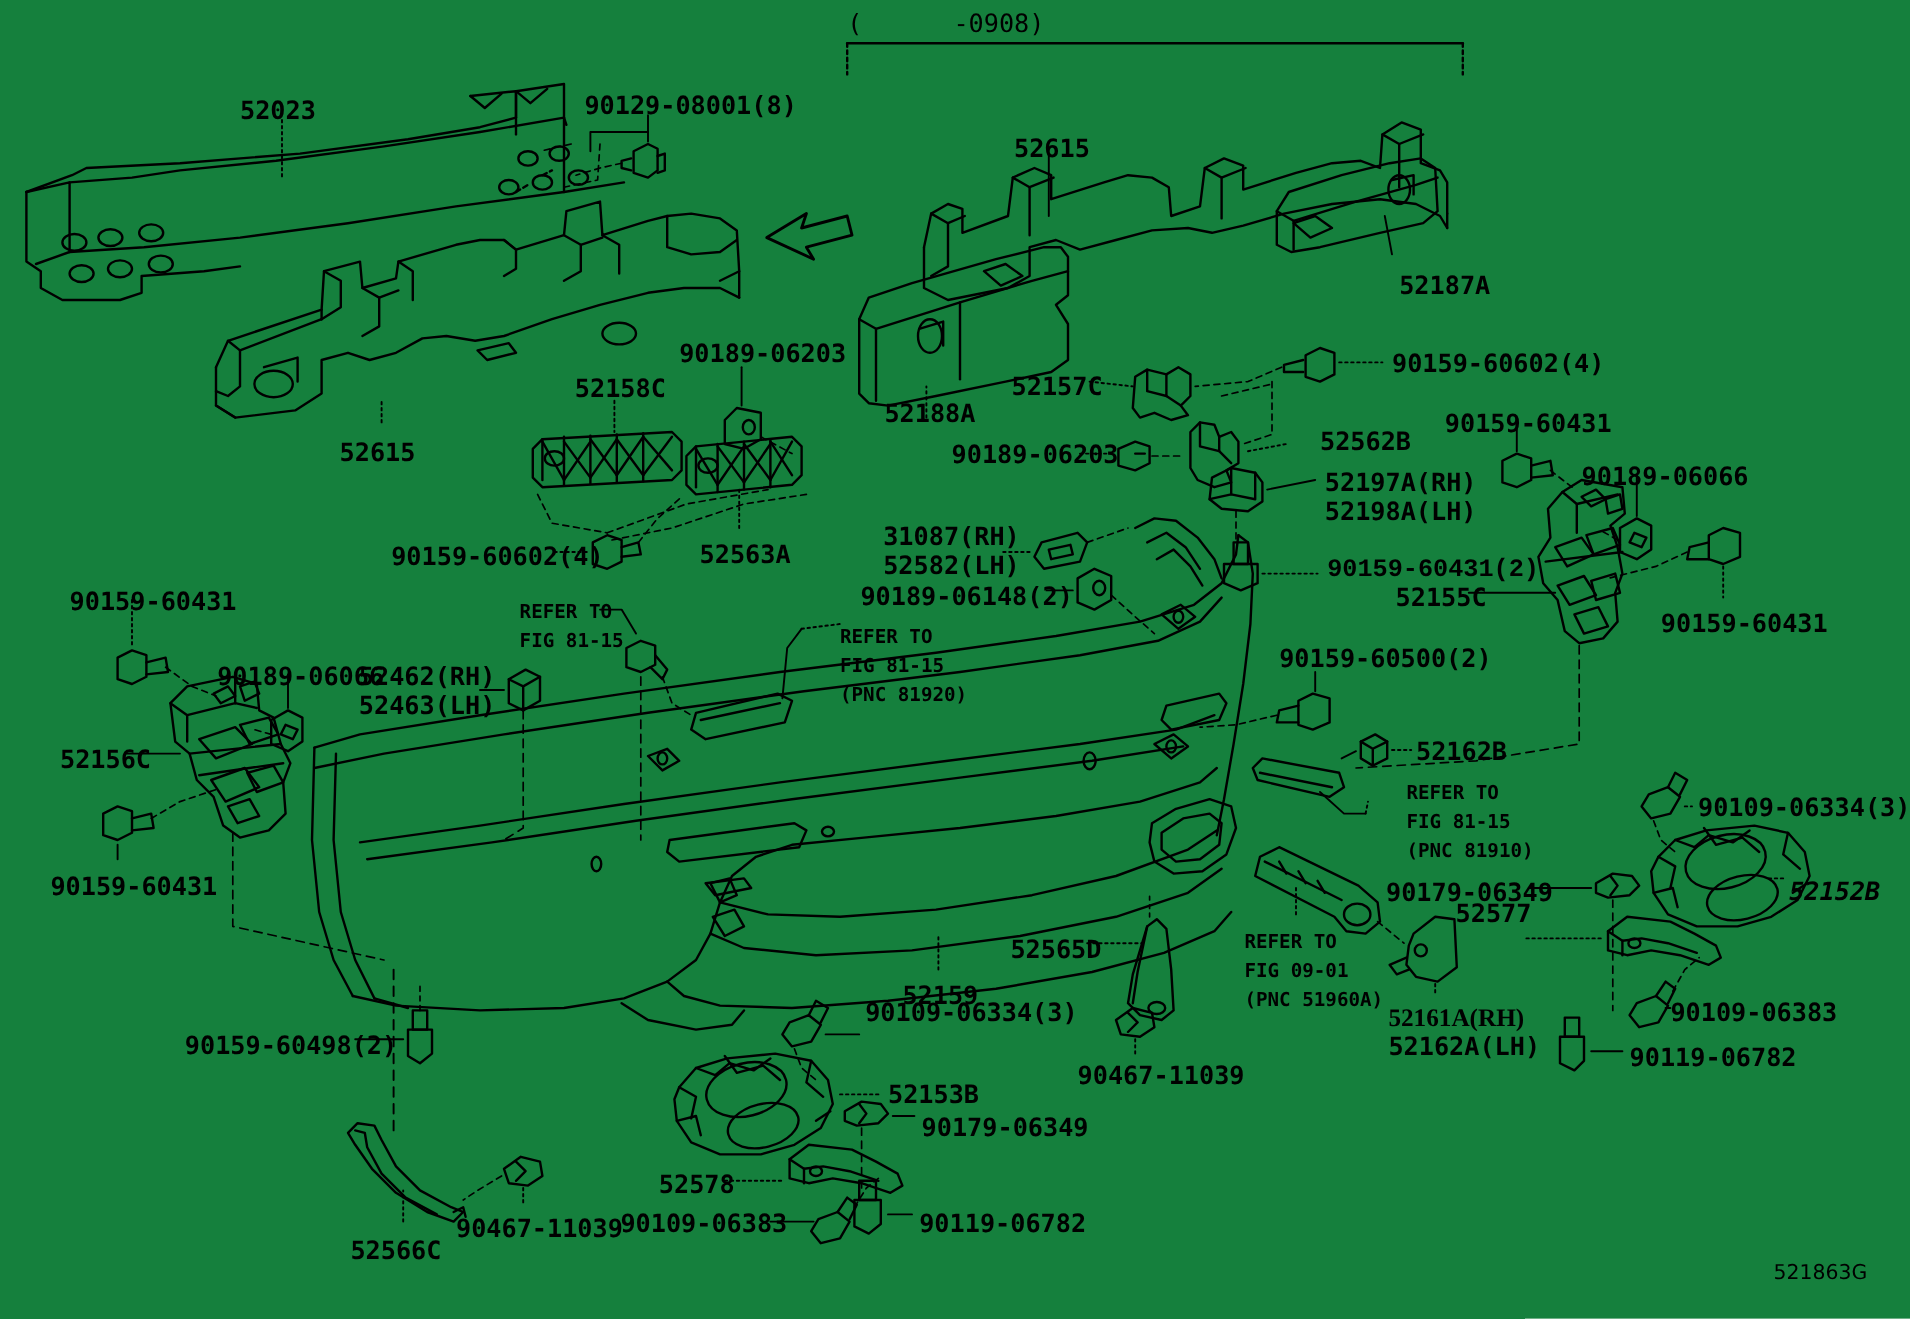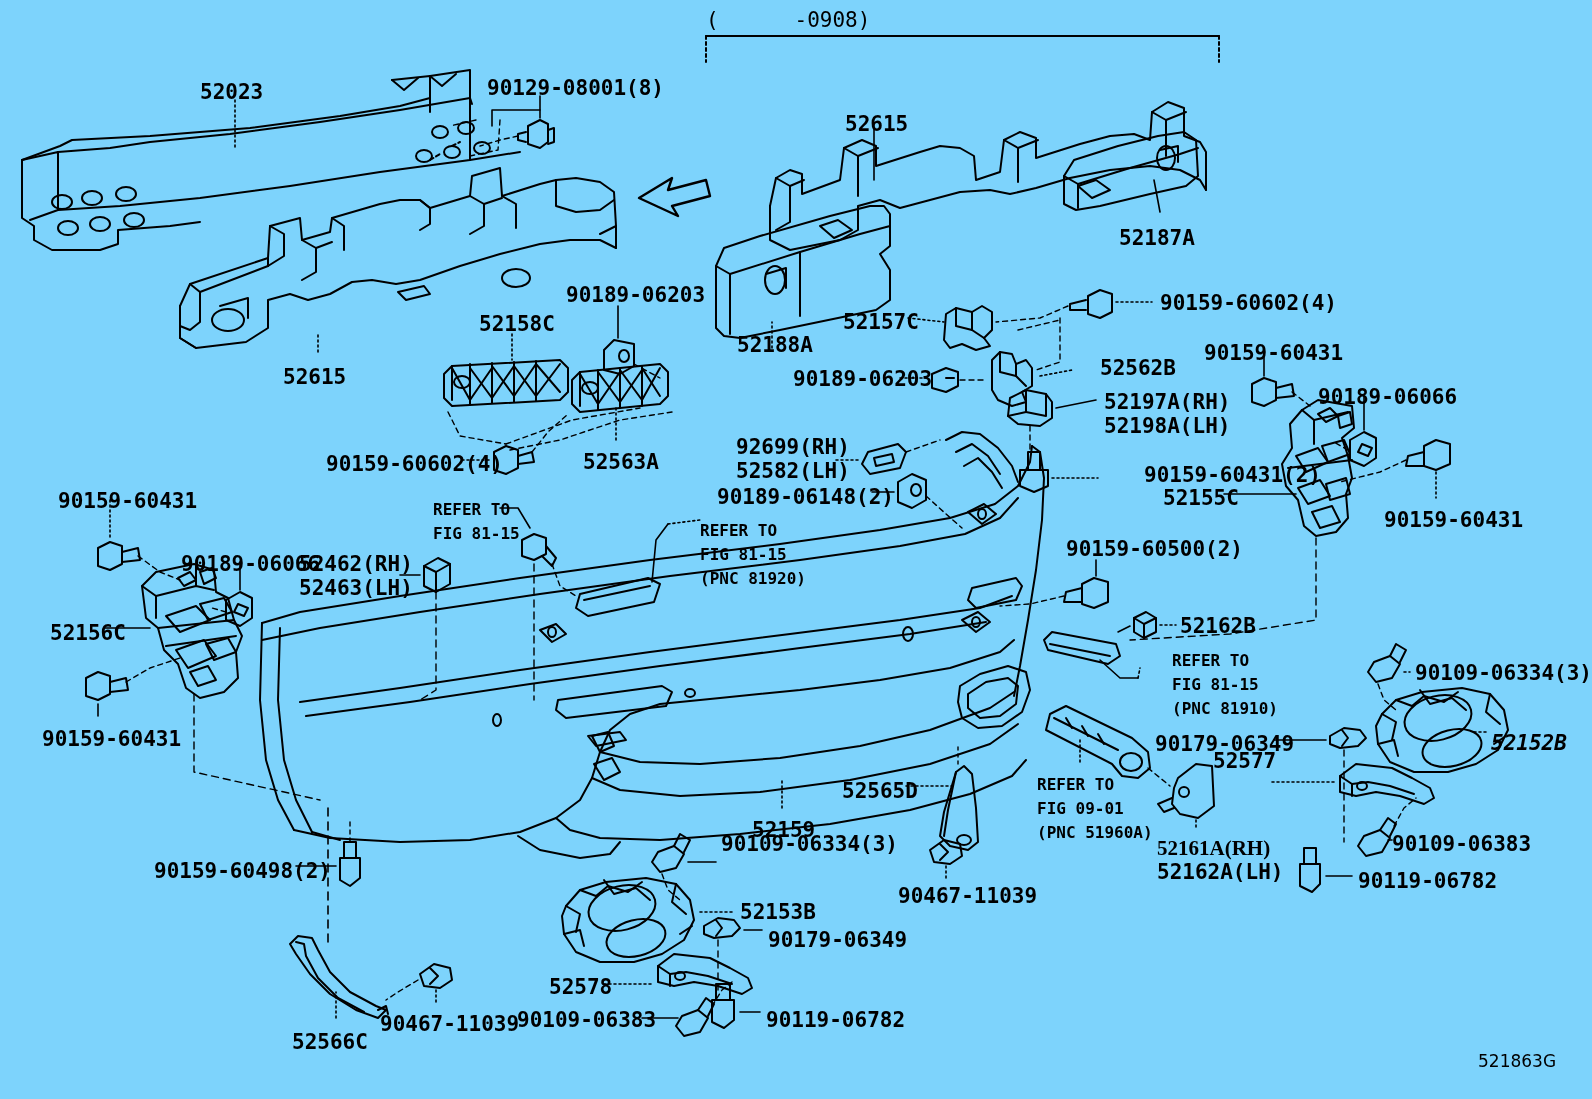--- a/index.html
+++ b/index.html
@@ -4,21 +4,21 @@
 <style>
   html, body {
     margin: 0;
     padding: 0;
     background: #ffffff;
   }
   #sheet {
     position: relative;
     width: 1592px;
     height: 1099px;
-    background: #7dd3fc;
+    background: #15803d;
     overflow: hidden;
     font-family: "DejaVu Sans Mono", "Liberation Mono", monospace;
   }
   #artwork {
     position: absolute;
     left: 0; top: 0;
     width: 1592px;
     height: 1099px;
   }
   .lbl {
@@ -626,38 +626,38 @@
 
     </g>
   </svg>
 
   <div class="lbl hdr" id="hdrnote" style="left:706px; top:8px;">(      -0908)</div>
 
   <div class="lbl" style="left:200px;  top:80px;">52023</div>
   <div class="lbl" style="left:487px;  top:76px;">90129-08001(8)</div>
   <div class="lbl" style="left:283px;  top:365px;">52615</div>
   <div class="lbl" style="left:845px;  top:112px;">52615</div>
-  <div class="lbl" style="left:1119px; top:226px;text-align:center;">52187A</div>
+  <div class="lbl" style="left:1166px; top:226px;text-align:center;">52187A</div>
   <div class="lbl" style="left:737px;  top:333px;">52188A</div>
   <div class="lbl" style="left:843px;  top:310px;">52157C</div>
   <div class="lbl" style="left:1160px; top:291px;">90159-60602(4)</div>
   <div class="lbl" style="left:793px;  top:367px;">90189-06203</div>
   <div class="lbl" style="left:1078px; top:356px;margin-left:22px;">52562B</div>
   <div class="lbl" style="left:566px;  top:283px;">90189-06203</div>
   <div class="lbl" style="left:479px;  top:312px;">52158C</div>
   <div class="lbl" style="left:583px;  top:450px;">52563A</div>
   <div class="lbl" style="left:326px;  top:452px;">90159-60602(4)</div>
   <div class="lbl" style="left:1104px; top:390px;">52197A(RH)</div>
   <div class="lbl" style="left:1104px; top:414px;">52198A(LH)</div>
   <div class="lbl" style="left:1204px; top:341px;">90159-60431</div>
   <div class="lbl" style="left:1318px; top:385px;">90189-06066</div>
-  <div class="lbl" style="left:1144px; top:463px;">90159-60431(2)</div>
+  <div class="lbl" style="left:1106px; top:463px;font-family:Liberation Mono, monospace;">90159-60431(2)</div>
   <div class="lbl" style="left:1163px; top:486px;">52155C</div>
   <div class="lbl" style="left:1384px; top:508px;">90159-60431</div>
-  <div class="lbl" style="left:736px;  top:435px;">92699(RH)</div>
+  <div class="lbl" style="left:736px;  top:435px;">31087(RH)</div>
   <div class="lbl" style="left:736px;  top:459px;">52582(LH)</div>
   <div class="lbl" style="left:717px;  top:485px;">90189-06148(2)</div>
   <div class="lbl refer" style="left:405px; top:497px;">REFER TO</div>
   <div class="lbl refer" style="left:405px; top:521px;">FIG 81-15</div>
   <div class="lbl refer" style="left:672px; top:518px;">REFER TO</div>
   <div class="lbl refer" style="left:672px; top:542px;">FIG 81-15</div>
   <div class="lbl refer" style="left:672px; top:566px;">(PNC 81920)</div>
   <div class="lbl" style="left:1066px; top:537px;">90159-60500(2)</div>
   <div class="lbl" style="left:58px;  top:489px;">90159-60431</div>
   <div class="lbl" style="left:181px; top:552px;">90189-06066</div>

